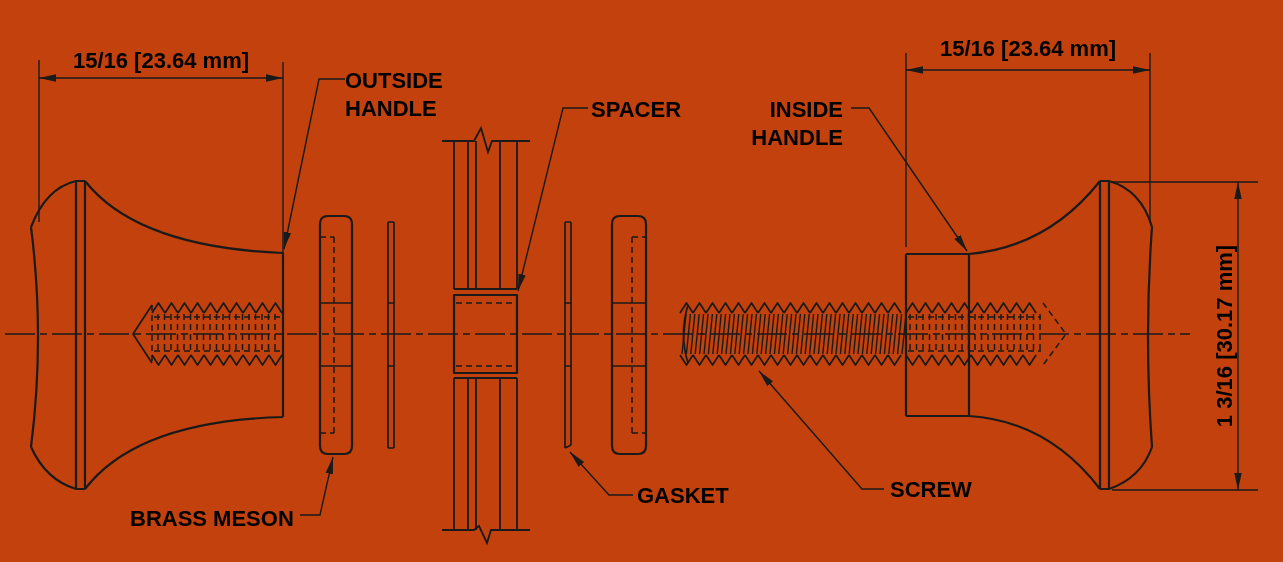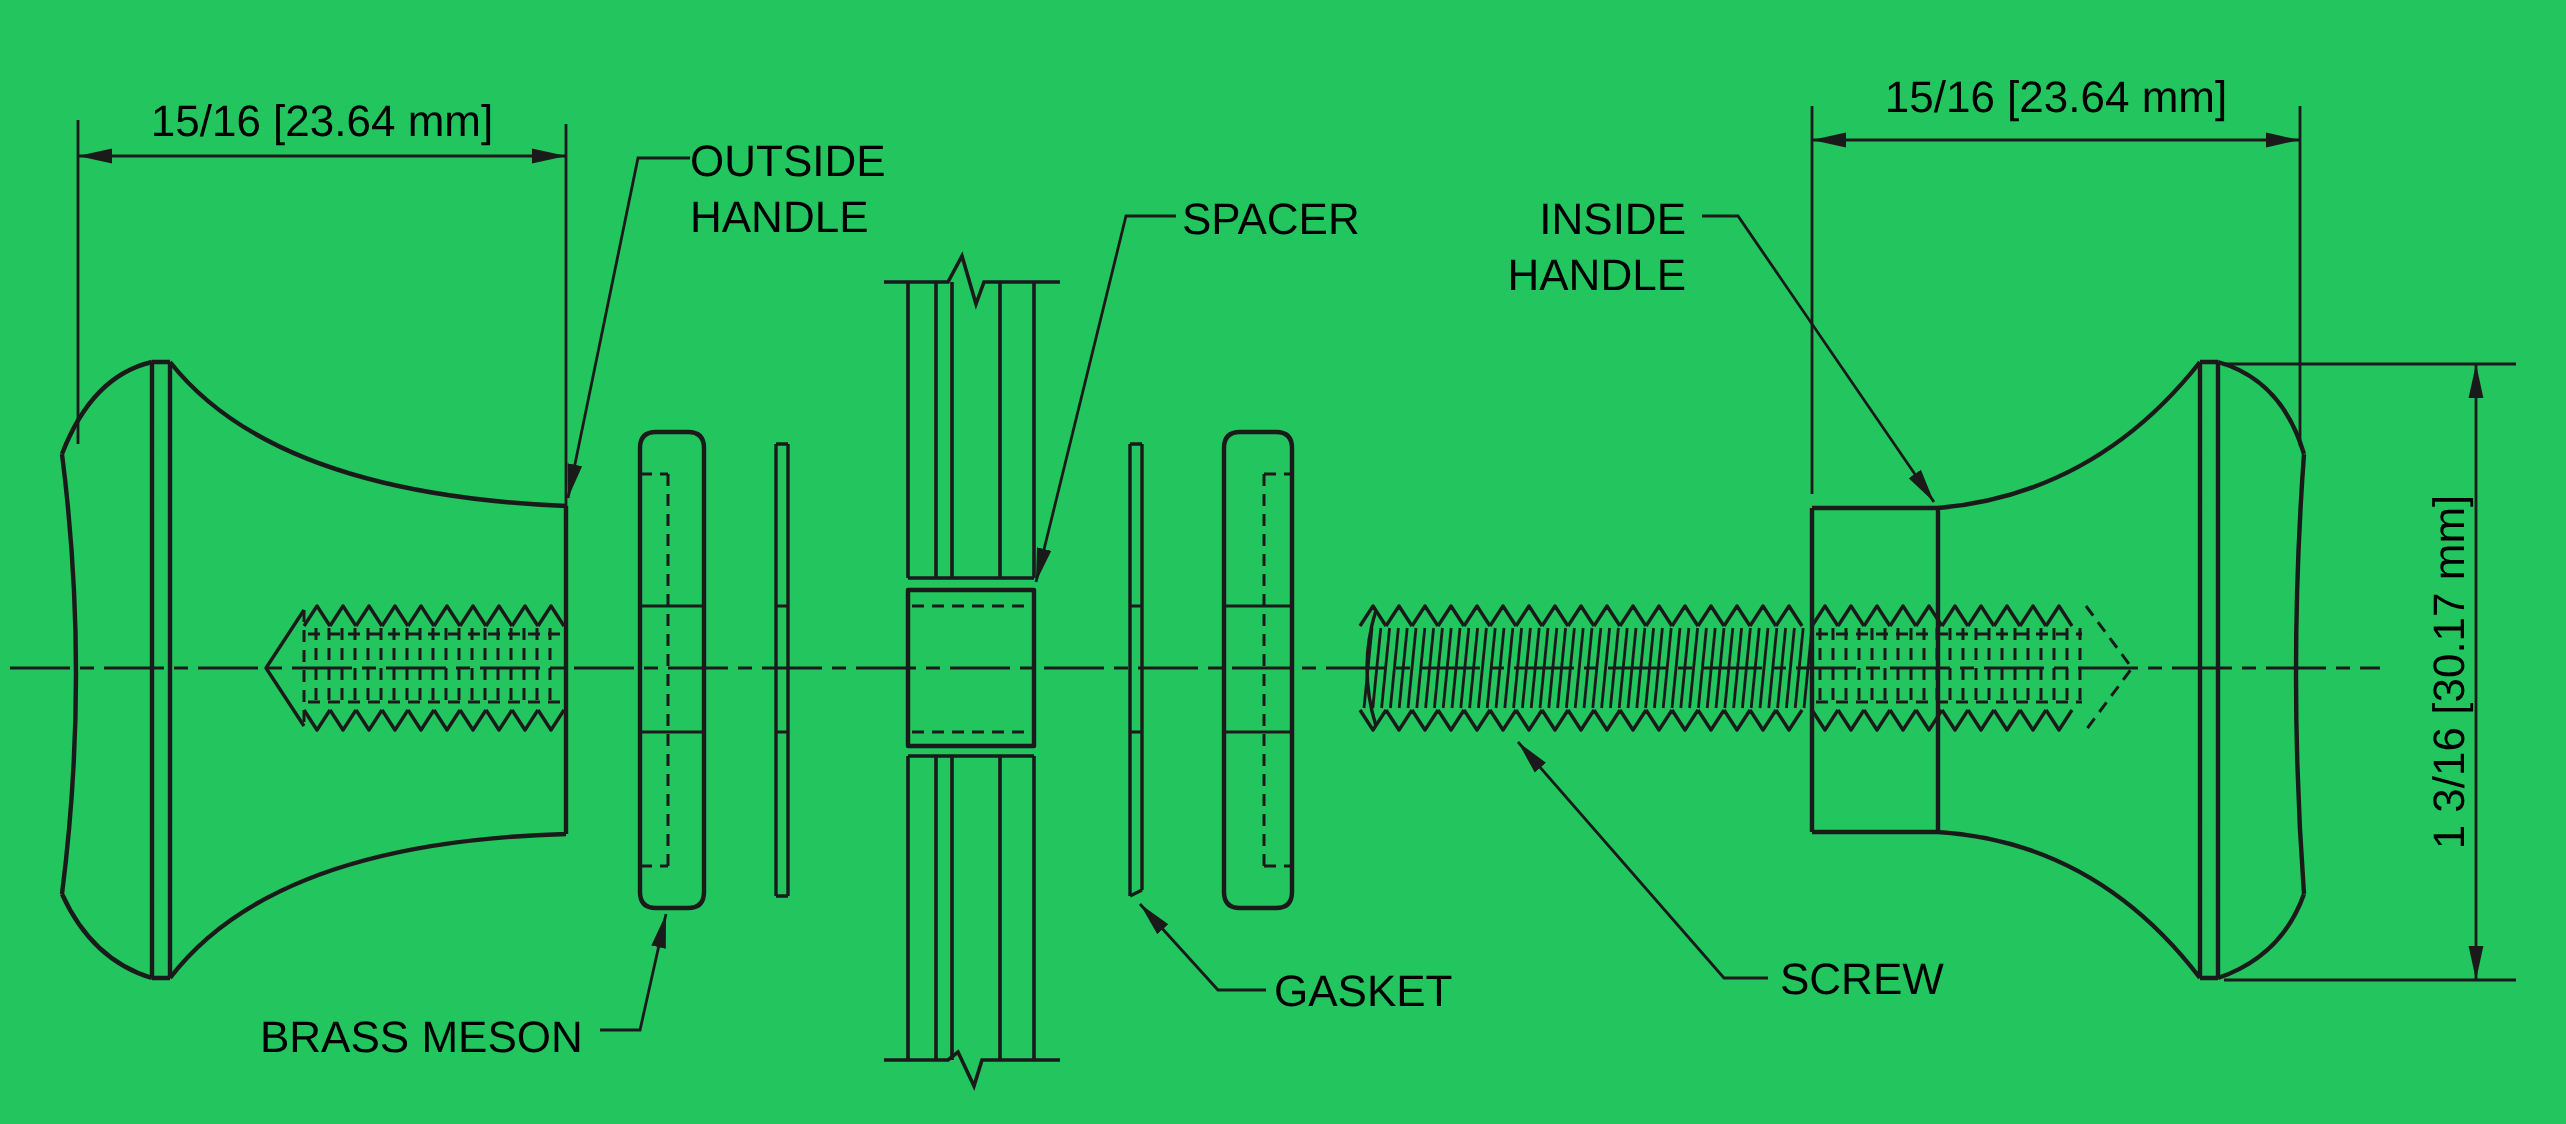--- a/index.html
+++ b/index.html
@@ -1,16 +1,16 @@
 <!DOCTYPE html>
 <html><head>
 <meta charset="utf-8">
 <style>
   html,body{margin:0;padding:0;background:#ffffff;}
-  .sheet{position:relative;width:1283px;height:562px;background:#22c55e;overflow:hidden;}
+  .sheet{position:relative;width:1283px;height:562px;background:#c2410c;overflow:hidden;font-weight:bold;}
   svg{display:block;}
   .o2{stroke:#1a1a1a;stroke-width:2.2;fill:none;stroke-linejoin:round;stroke-linecap:butt;}
   .o15{stroke:#1a1a1a;stroke-width:1.7;fill:none;stroke-linejoin:round;}
   .t{stroke:#1a1a1a;stroke-width:1.4;fill:none;}
   .g{stroke:#1a1a1a;stroke-width:1.8;fill:none;}
   .h{stroke:#1a1a1a;stroke-width:1.5;fill:none;stroke-dasharray:6 4;}
   .cl{stroke:#1a1a1a;stroke-width:1.4;fill:none;stroke-dasharray:30 5 7 5;}
   .ah{fill:#1a1a1a;stroke:none;}
   text{fill:#000000;font-family:"Liberation Sans",sans-serif;font-size:22px;}
 </style>

